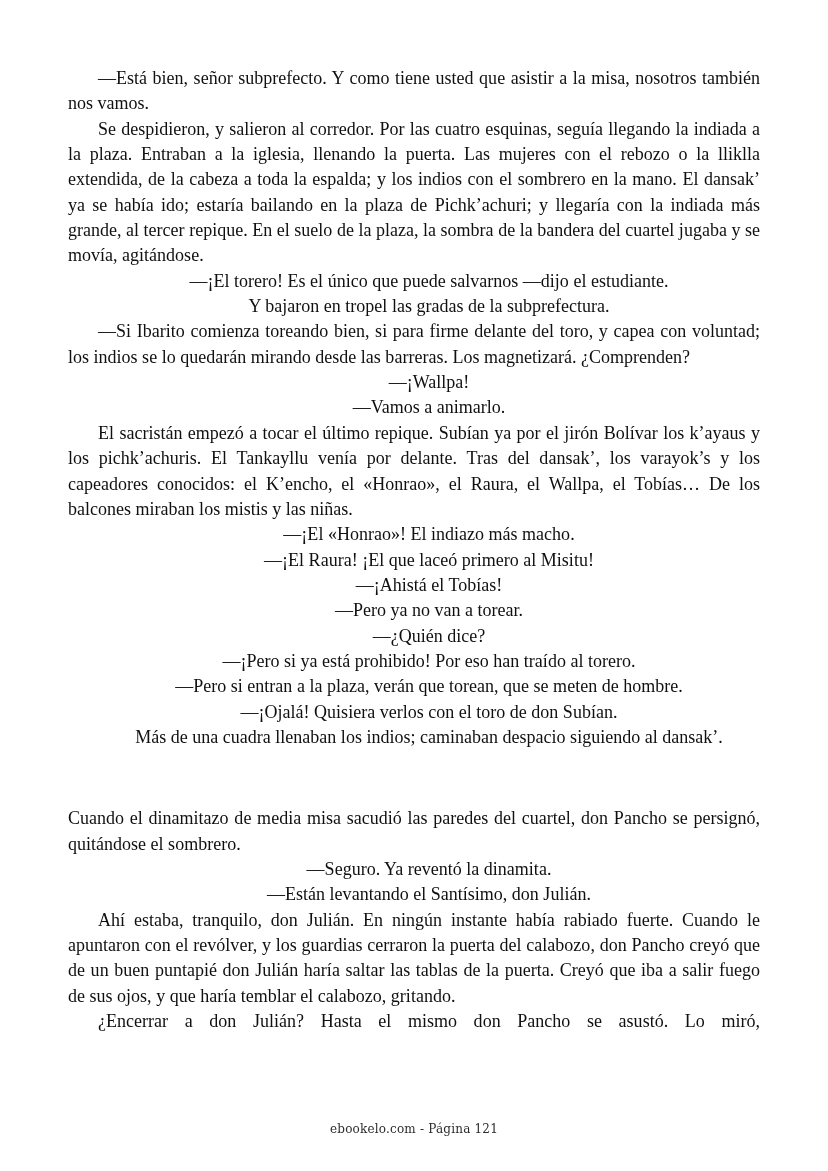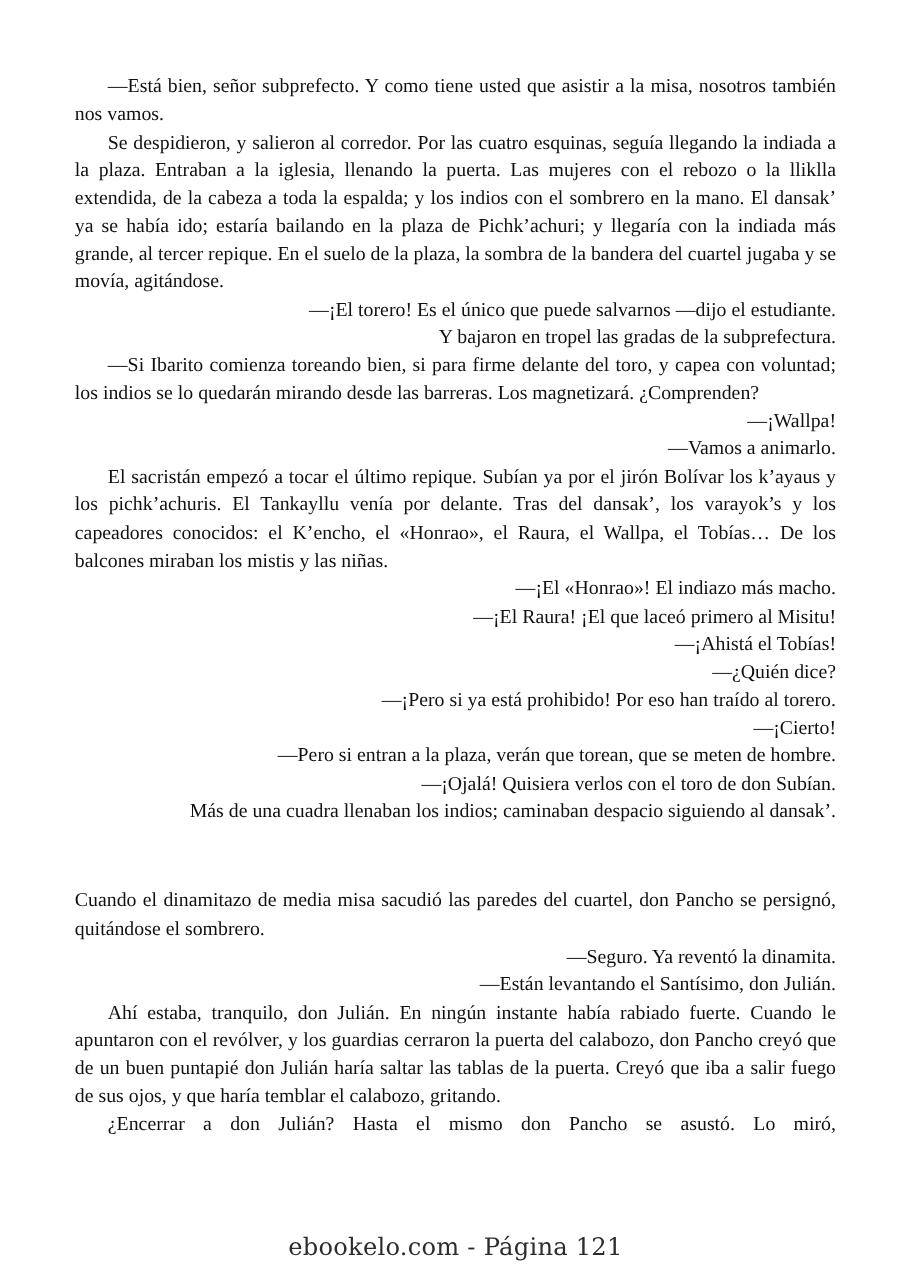--- a/index.html
+++ b/index.html
@@ -44,41 +44,41 @@
     hyphens: none;
     letter-spacing: 0.01px;
   }
 
   p.para.noindent {
     text-indent: 0;
   }
 
   
   p.para.dialogue {
-    text-align: right;
+    text-align: center;
     text-indent: 30px;
   }
 
   
   p.para.stretch-last {
     text-align-last: justify;
   }
 
   .section-gap {
     height: 56px;
   }
 
   .footer {
     position: absolute;
     left: 0;
     top: 1122px;
     width: 828px;
     text-align: center;
     font-family: "DejaVu Serif", "Liberation Serif", serif;
-    font-size: 22px;
+    font-size: 12px;
     color: #2c2c2c;
     letter-spacing: 0.2px;
   }
 </style>
 </head>
 <body>
 
 <div class="page">
 
   <div class="text-column">
@@ -87,23 +87,23 @@
     <p class="para">Se despidieron, y salieron al corredor. Por las cuatro esquinas, seguía llegando la indiada a la plaza. Entraban a la iglesia, llenando la puerta. Las mujeres con el rebozo o la lliklla extendida, de la cabeza a toda la espalda; y los indios con el sombrero en la mano. El dansak’ ya se había ido; estaría bailando en la plaza de Pichk’achuri; y llegaría con la indiada más grande, al tercer repique. En el suelo de la plaza, la sombra de la bandera del cuartel jugaba y se movía, agitándose.</p>
     <p class="para dialogue">—¡El torero! Es el único que puede salvarnos —dijo el estudiante.</p>
     <p class="para dialogue">Y bajaron en tropel las gradas de la subprefectura.</p>
     <p class="para">—Si Ibarito comienza toreando bien, si para firme delante del toro, y capea con voluntad; los indios se lo quedarán mirando desde las barreras. Los magnetizará. ¿Comprenden?</p>
     <p class="para dialogue">—¡Wallpa!</p>
     <p class="para dialogue">—Vamos a animarlo.</p>
     <p class="para">El sacristán empezó a tocar el último repique. Subían ya por el jirón Bolívar los k’ayaus y los pichk’achuris. El Tankayllu venía por delante. Tras del dansak’, los varayok’s y los capeadores conocidos: el K’encho, el «Honrao», el Raura, el Wallpa, el Tobías… De los balcones miraban los mistis y las niñas.</p>
     <p class="para dialogue">—¡El «Honrao»! El indiazo más macho.</p>
     <p class="para dialogue">—¡El Raura! ¡El que laceó primero al Misitu!</p>
     <p class="para dialogue">—¡Ahistá el Tobías!</p>
+    <p class="para dialogue">—Pero ya no van a torear.</p>
     <p class="para dialogue">—¿Quién dice?</p>
     <p class="para dialogue">—¡Pero si ya está prohibido! Por eso han traído al torero.</p>
-    <p class="para dialogue">—¡Cierto!</p>
     <p class="para dialogue">—Pero si entran a la plaza, verán que torean, que se meten de hombre.</p>
     <p class="para dialogue">—¡Ojalá! Quisiera verlos con el toro de don Subían.</p>
     <p class="para dialogue">Más de una cuadra llenaban los indios; caminaban despacio siguiendo al dansak’.</p>
 
     <div class="section-gap"></div>
 
     <p class="para noindent">Cuando el dinamitazo de media misa sacudió las paredes del cuartel, don Pancho se persignó, quitándose el sombrero.</p>
     <p class="para dialogue">—Seguro. Ya reventó la dinamita.</p>
     <p class="para dialogue">—Están levantando el Santísimo, don Julián.</p>
     <p class="para">Ahí estaba, tranquilo, don Julián. En ningún instante había rabiado fuerte. Cuando le apuntaron con el revólver, y los guardias cerraron la puerta del calabozo, don Pancho creyó que de un buen puntapié don Julián haría saltar las tablas de la puerta. Creyó que iba a salir fuego de sus ojos, y que haría temblar el calabozo, gritando.</p>

